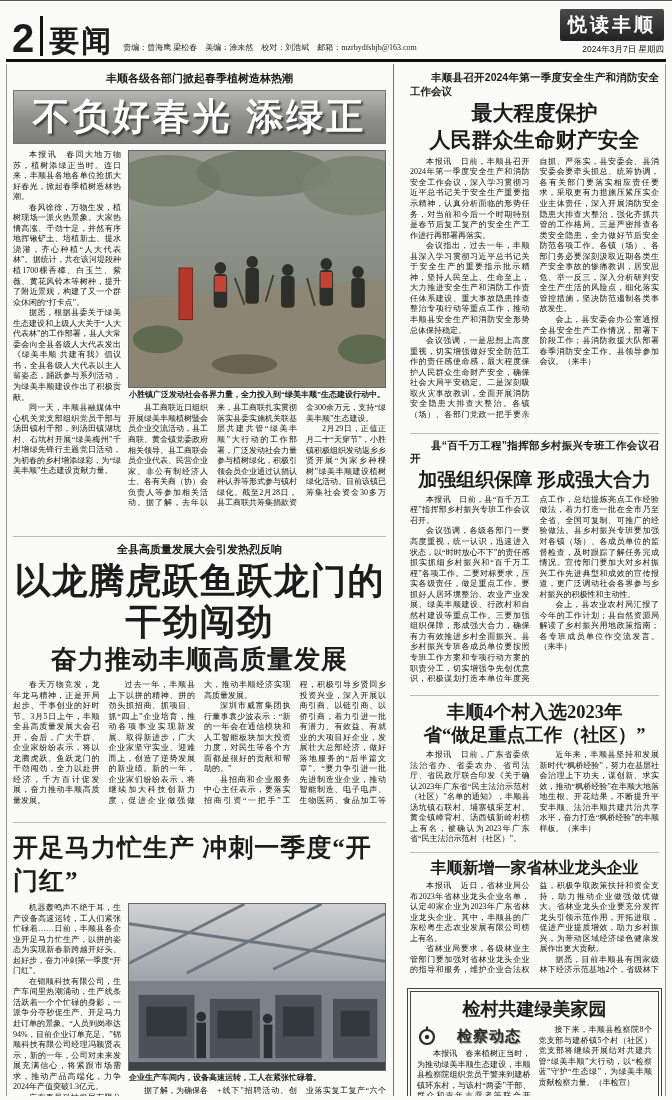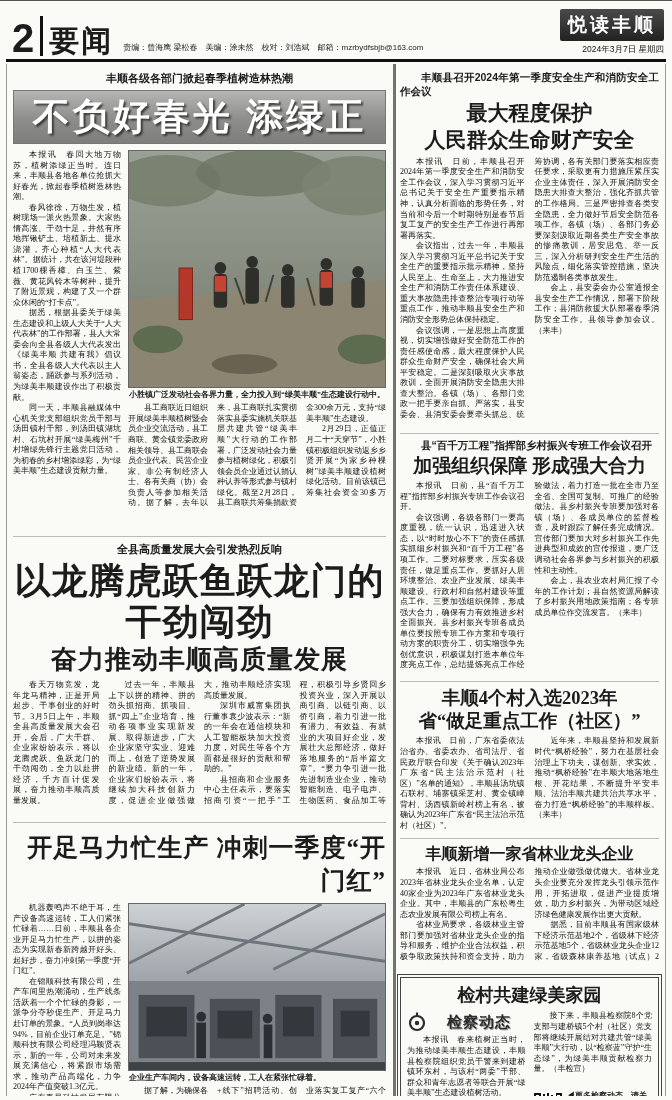--- a/index.html
+++ b/index.html
@@ -10,32 +10,32 @@
     font-family:"Liberation Serif","DejaVu Serif",serif;
     border-top:1px solid #555;
     padding:4px 6px 0 6px;
   }
   
   .hdr { display:flex; align-items:flex-end; padding:4px 2px 3px 6px; }
   .hdr-left { display:flex; align-items:flex-end; }
   .pagenum { font-family:"Liberation Sans",sans-serif; font-size:40px; font-weight:bold; line-height:0.9; }
   .hdr-bar { width:3px; height:40px; background:#111; margin:0 6px; }
   .section { font-family:"Liberation Sans",sans-serif; font-size:30px; font-weight:900; line-height:1; letter-spacing:2px; }
-  .staff { font-size:8px; color:#222; margin:0 0 3px 10px; font-family:Liberation Sans, sans-serif; }
+  .staff { font-size:8px; color:#222; margin:0 0 3px 10px; font-family:Liberation Serif, serif; }
   .hdr-right { margin-left:auto; text-align:right; }
   .masthead { display:inline-block; background:linear-gradient(#4a4a4a,#222); color:#fff;
     font-family:"Liberation Sans",sans-serif; font-weight:900; font-size:19px; letter-spacing:3px;
     padding:3px 8px; border-radius:2px; }
   .dateline { font-size:8.5px; margin-top:3px; font-family:"Liberation Sans",sans-serif; color:#111; }
   .hdr-rule { height:3px; background:#111; margin-bottom:2px; }
 
   
   .main { display:flex; border-left:1px solid #999; border-right:1px solid #999; height:1032px; overflow:hidden; }
   .colL { width:386px; padding:4px 7px 0 6px; }
-  .colR { width:272px; padding:4px 6px 0 4px; border-left:3px solid #737373; }
+  .colR { width:272px; padding:4px 6px 0 16px; border-left:1px solid #737373; }
 
   .kicker { text-align:center; font-family:"Liberation Sans",sans-serif; font-weight:bold; font-size:11px; margin:3px 0 4px; }
   .kicker.small { font-size:10.5px; text-align:justify; text-indent:2em; line-height:1.3; margin-bottom:2px; }
   p { text-indent:2em; text-align:justify; }
   .body-txt { font-size:8px; line-height:1.32; color:#111; overflow:hidden; }
 
   
   .banner { margin:2px 0 6px; background:linear-gradient(180deg,#b5b5b3,#8d8d8b 55%,#7e7e7c);
     color:#fff; text-align:center; font-family:"Liberation Sans",sans-serif; font-weight:900;
     font-size:37px; letter-spacing:3px; line-height:52px; height:54px;
@@ -47,21 +47,21 @@
   .caption { font-size:8px; font-weight:bold; margin:2px 1px 3px; text-align:left; line-height:1.3; font-family:"Liberation Sans",sans-serif; }
   .a-rest { height:114px; column-count:3; column-gap:9px; column-fill:auto; }
 
   
   .b-title { text-align:center; font-weight:900; font-family:"Liberation Serif",serif; letter-spacing:1px; }
   .b-title .l1 { font-size:36px; line-height:1.15; }
   .b-title .l2 { font-size:26px; line-height:1.2; }
   .b-body { margin-top:5px; height:136px; column-count:4; column-gap:9px; column-fill:auto; }
 
   
-  .c-title { text-align:right; font-weight:900; font-size:25px; font-family:"Liberation Serif",serif; margin:8px 0 6px; letter-spacing:1px; }
+  .c-title { text-align:left; font-weight:900; font-size:25px; font-family:"Liberation Serif",serif; margin:8px 0 6px; letter-spacing:1px; }
   .c-flex { display:flex; }
   .c-col1 { width:108px; height:256px; margin-right:7px; }
   .c-right { flex:1; }
   .c-rest { height:60px; column-count:3; column-gap:9px; column-fill:auto; }
 
   
   .r-title { text-align:center; font-weight:900; font-family:"Liberation Serif",serif; line-height:1.25; }
   .r1-title { font-size:21px; }
   .r1-body { margin-top:4px; height:270px; column-count:2; column-gap:10px; column-fill:auto; }
   .r2-title { font-size:19px; margin-top:2px; }

